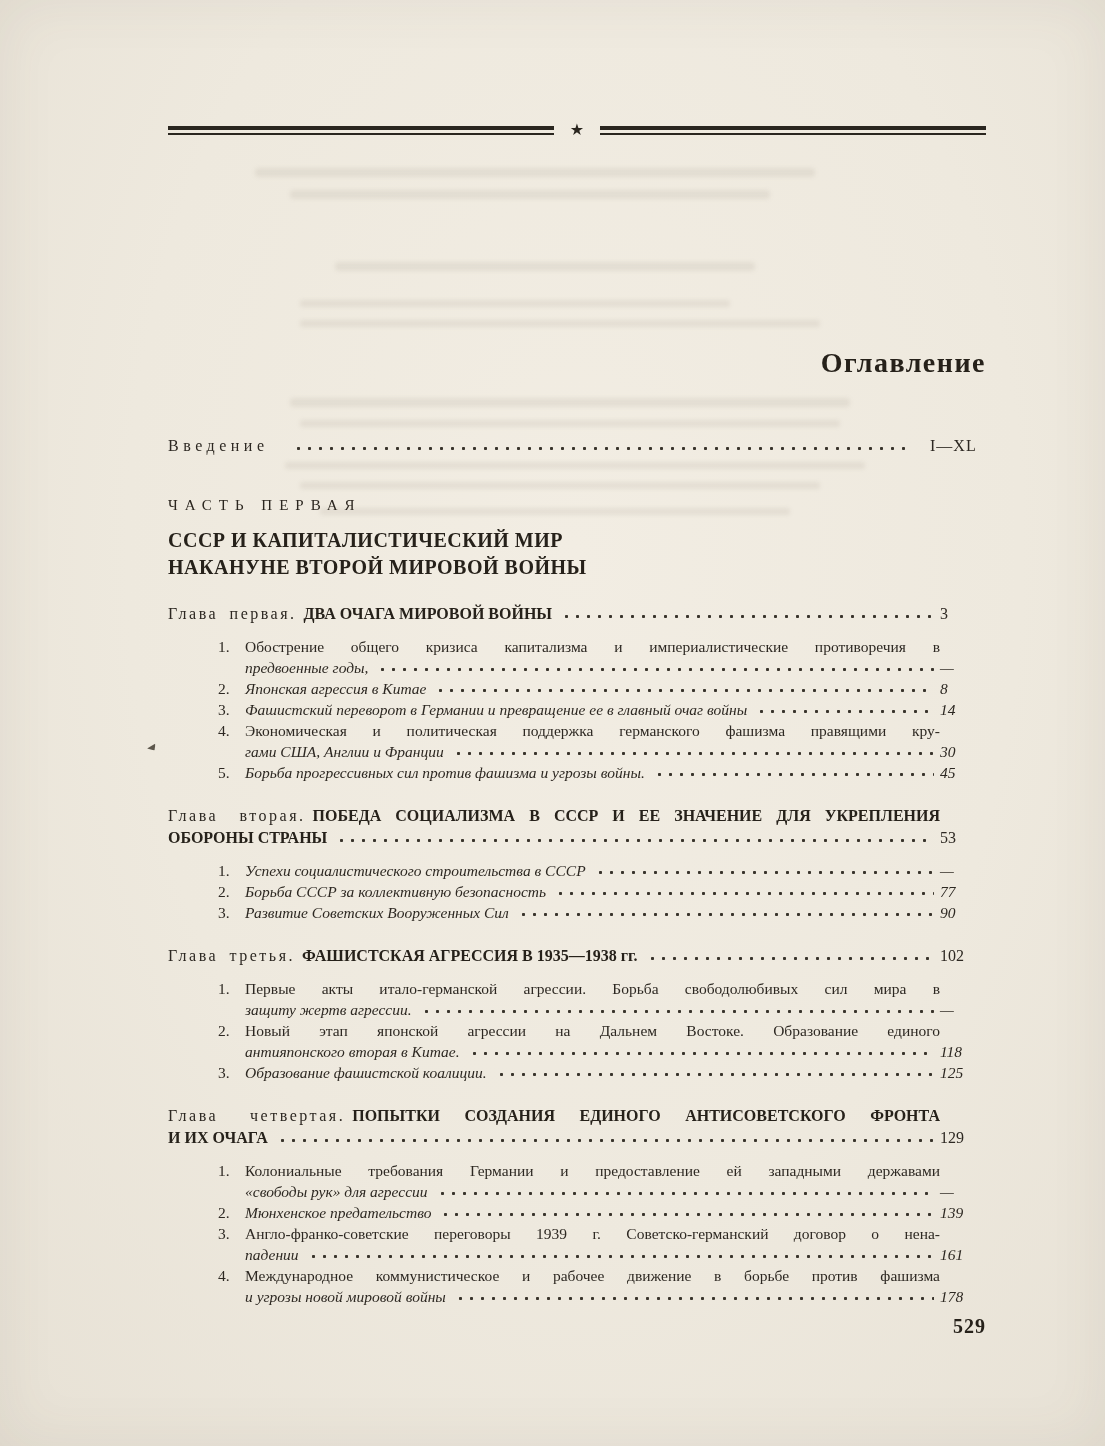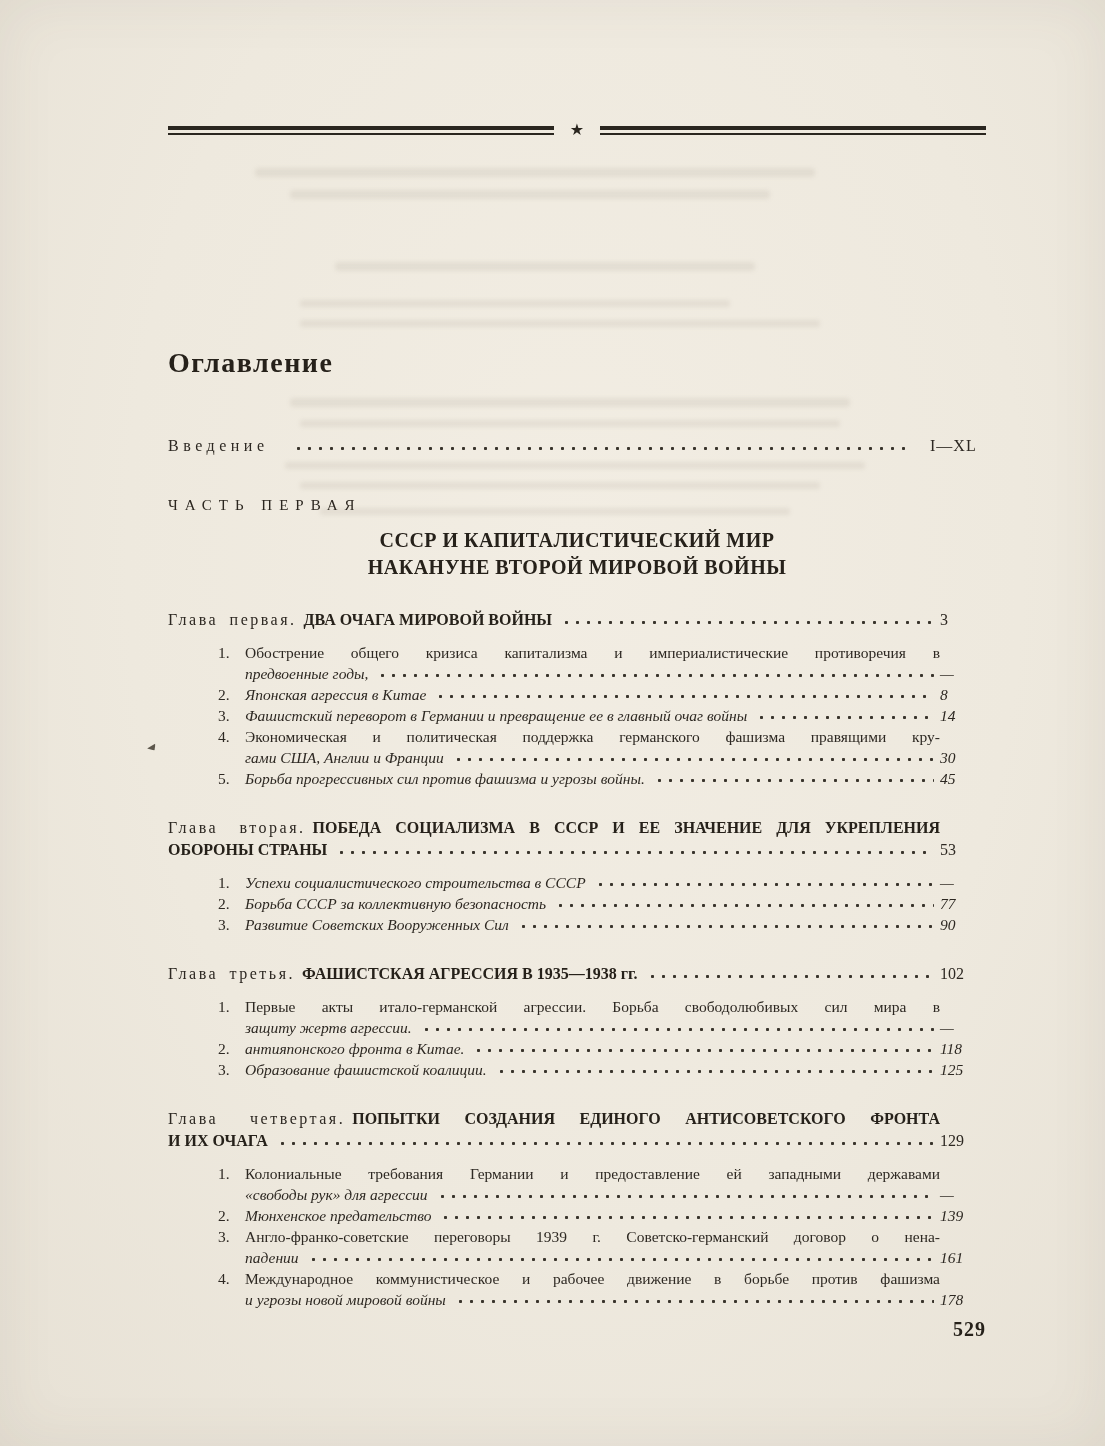--- a/index.html
+++ b/index.html
@@ -20,40 +20,40 @@
 
   
   .rule { margin-top:126px; display:flex; align-items:center; }
   .rule-seg {
     flex:1 1 auto; height:9px;
     border-top:4px solid #2a261f;
     border-bottom:2px solid #2a261f;
   }
   .star { flex:0 0 auto; margin:0 16px; font-size:16px; line-height:9px; color:#2a261f; transform:translateY(-1px); }
 
-  .title { margin-top:212px; text-align:left; font-size:28px; font-weight:bold; letter-spacing:1.5px; color:#26211a; }
+  .title { margin-top:212px; text-align:right; font-size:28px; font-weight:bold; letter-spacing:1.5px; color:#26211a; }
 
   .flexrow { display:flex;gap:15px; }
   .leader {
     flex:1 1 auto; min-width:20px; margin:0 6px 0 9px; align-self:stretch;
     background-image: radial-gradient(circle, #39342c 1.3px, rgba(0,0,0,0) 1.9px);
     background-size:11px 7px;
     background-repeat:repeat-x;
     background-position:left calc(100% - 5px);
   }
   .pg { flex:0 0 auto; min-width:46px; text-align:left; }
 
   .intro { margin-top:56px; font-size:16px; line-height:22px; }
   .intro-label { letter-spacing:4.5px; }
   .intro-pg { min-width:56px; letter-spacing:1px; }
 
   .kicker { margin-top:40px; text-align:left; font-size:15px; letter-spacing:7px; color:#2b261f; }
-  .part-title { margin-top:13px; text-align:center; font-size:20px; line-height:27px; font-weight:bold; letter-spacing:0.5px; color:#26211a; }
-
-  .chapter { margin-top:28px; font-size:16px; line-height:22px; }
+  .part-title { margin-top:13px; font-size:20px; line-height:27px; font-weight:bold; letter-spacing:0.5px; color:#26211a; }
+
+  .chapter { margin-top:22px; font-size:16px; line-height:22px; }
   .ch-label { letter-spacing:2.5px; word-spacing:5px; margin-right:7px; }
   .ch-title { font-weight:bold; color:#26211a; }
   .ch-first { text-align:justify; text-align-last:justify; margin-right:46px; }
   .ch-row { display:flex; }
 
   .items { margin-top:11px; }
   .item { position:relative; padding-left:77px; font-size:15.5px; line-height:21px; }
   .num { position:absolute; left:50px; top:0; }
   .item-line.full { text-align:justify; text-align-last:justify; margin-right:46px; }
   .item-line.last { display:flex;font-style:italic; }
@@ -222,22 +222,23 @@
               <span class="num">1.</span>
               <div class="item-line full">Первые акты итало-германской агрессии. Борьба свободолюбивых сил мира в</div>
               <div class="item-line last">
                 <span class="txt">защиту жертв агрессии.</span>
                 <span class="leader"></span>
                 <span class="pg">—</span>
               </div>
             </div>
             <div class="item">
               <span class="num">2.</span>
-              <div class="item-line last">
-                <span class="txt">антияпонского фронта в Китае.</span>
+              <div class="item-line full">Новый этап японской агрессии на Дальнем Востоке. Образование единого</div>
+              <div class="item-line last">
+                <span class="txt">антияпонского вторая в Китае.</span>
                 <span class="leader"></span>
                 <span class="pg">118</span>
               </div>
             </div>
             <div class="item">
               <span class="num">3.</span>
               <div class="item-line last">
                 <span class="txt">Образование фашистской коалиции.</span>
                 <span class="leader"></span>
                 <span class="pg">125</span>

